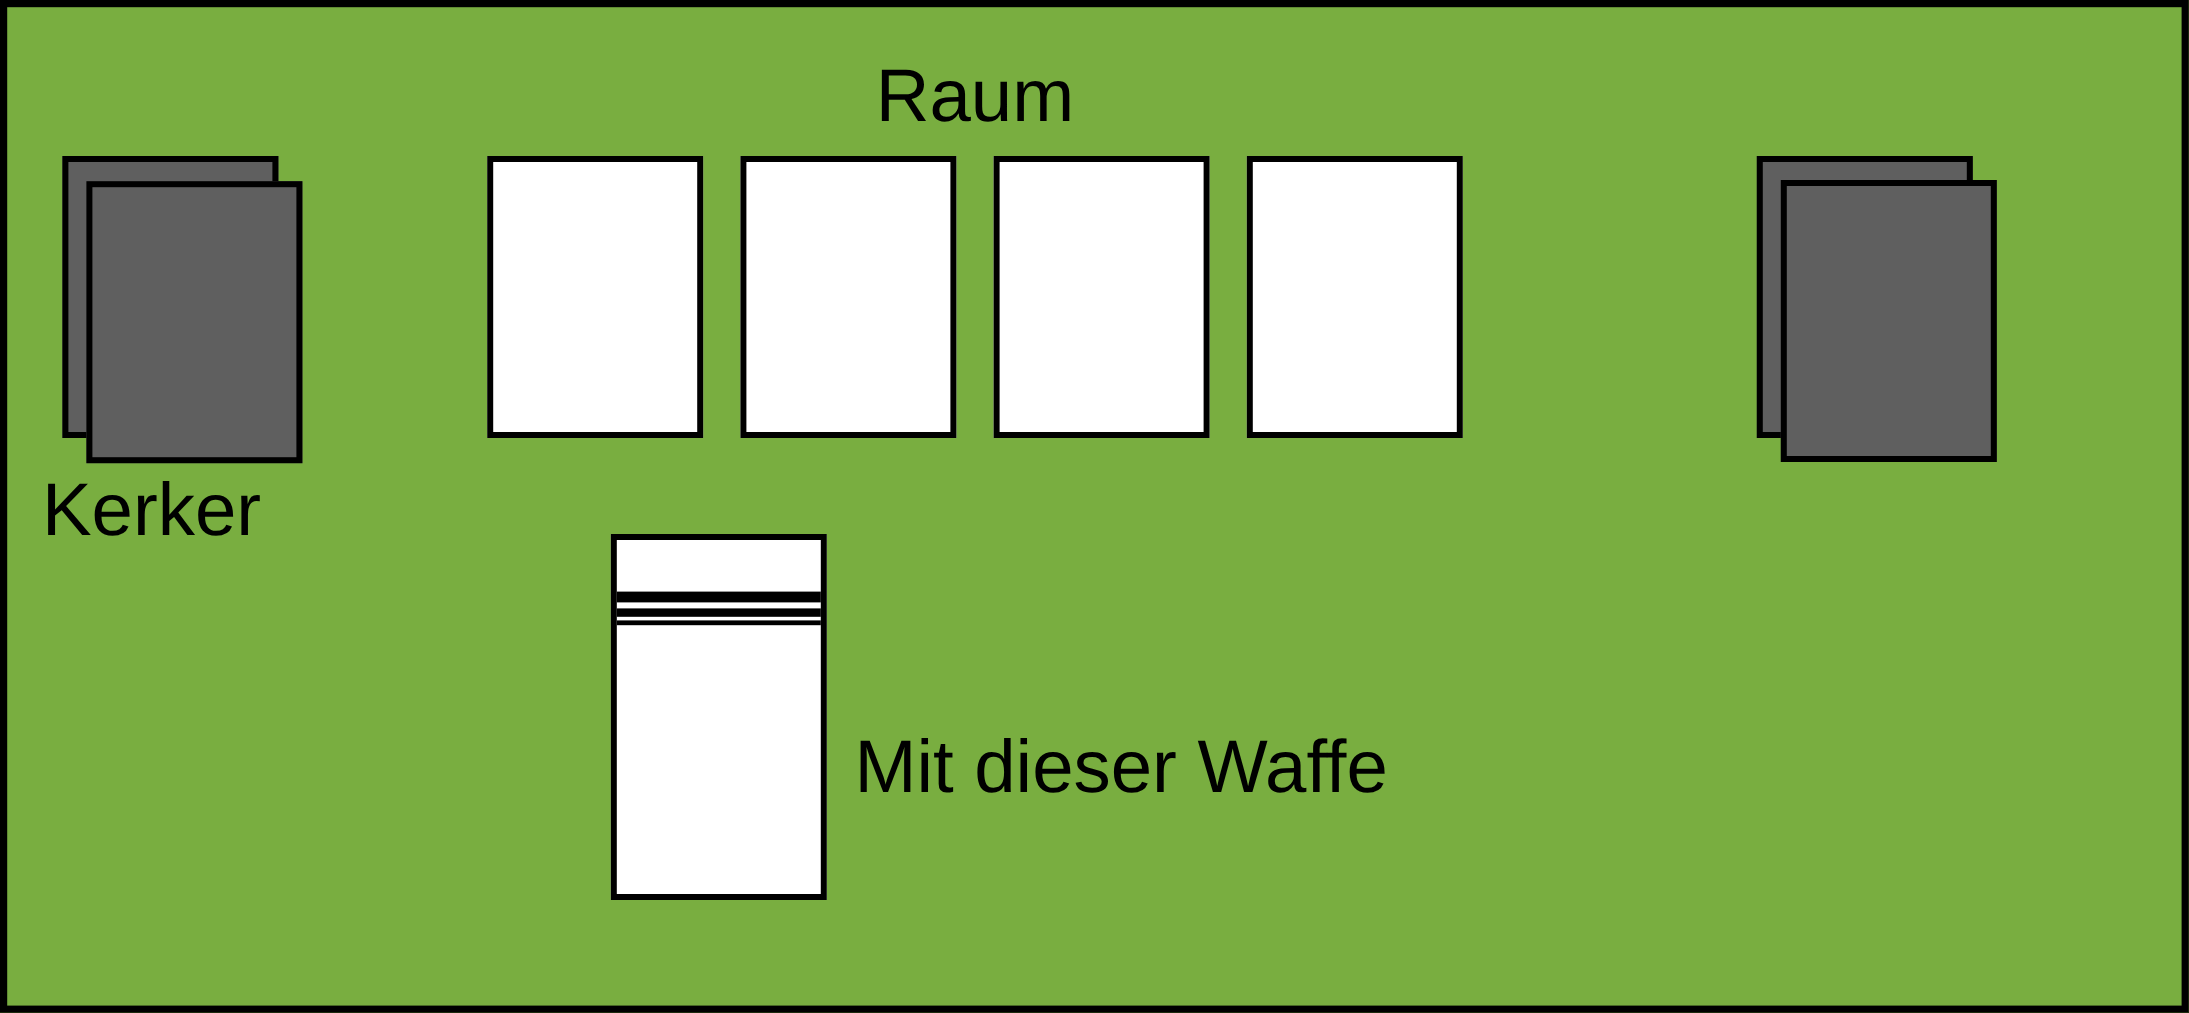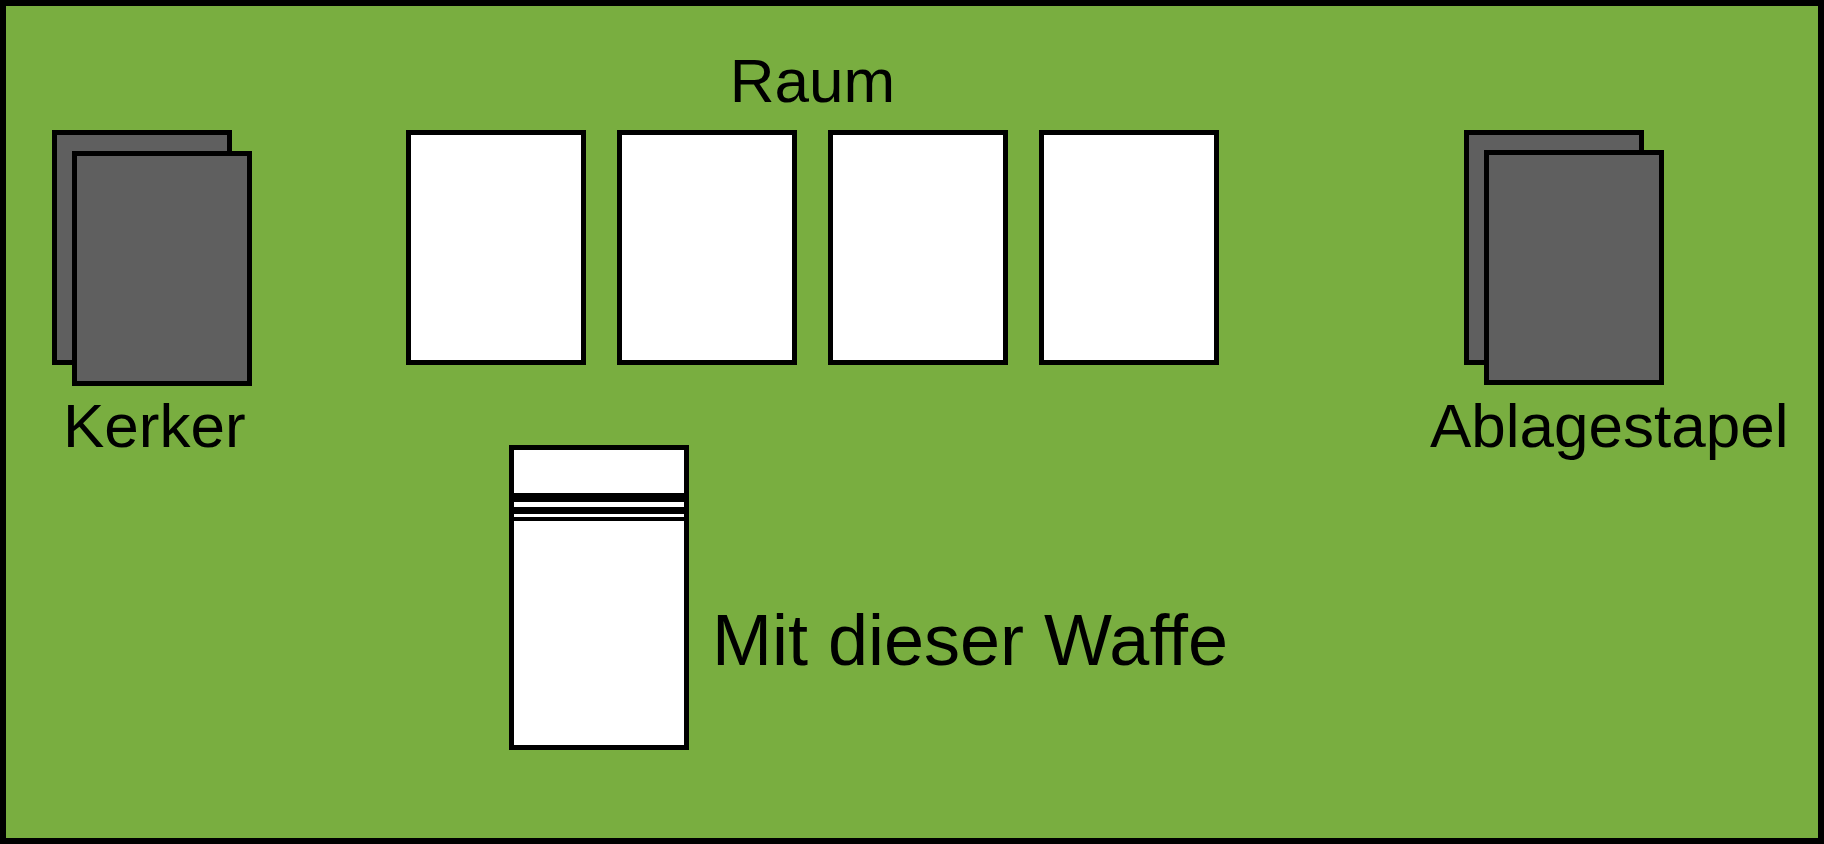--- a/index.html
+++ b/index.html
@@ -46,21 +46,21 @@
   }
   .room-row .card { position: static; }
   .room-label {
     left: 400px;
     top: 39px;
     width: 813px;
     text-align: center;
   }
   .dungeon-back  { left: 46px;   top: 124px; }
   .dungeon-front { left: 66px;   top: 145px; }
-  .dungeon-label { left: 29px;   top: 384px; margin-left: 28px; }
+  .dungeon-label { left: 29px;   top: 384px; }
   .discard-back  { left: 1458px; top: 124px; }
   .discard-front { left: 1478px; top: 144px; }
   .discard-label { left: 1424px; top: 384px; }
   .weapon-stack {
     left: 503px;
     top: 439px;
     width: 180px;
     height: 305px;
   }
   .edge-line {
@@ -70,21 +70,21 @@
     background: var(--ink);
   }
   .edge-line.l1 { top: 43px; height: 9px; }
   .edge-line.l2 { top: 57px; height: 7px; }
   .edge-line.l3 { top: 67px; height: 4px; }
   .weapon-label { left: 709px; top: 435px; }
   .note {
     position: absolute;
     left: 706px;
     top: 593px;
-    font-size: 72px;
+    font-size: 62px;
     line-height: 82px;
     white-space: nowrap;
   }
 </style>
 </head>
 <body>
 
 <div class="frame">
 
   <div class="label room-label">Raum</div>
@@ -95,21 +95,20 @@
       <div class="card face"></div>
       <div class="card face"></div>
     </div>
 
   <div class="card back dungeon-back"></div>
   <div class="card back dungeon-front"></div>
   <div class="label dungeon-label">Kerker</div>
 
   <div class="card back discard-back"></div>
   <div class="card back discard-front"></div>
-  <div class="label discard-label">Ablagestapel</div>
 
   <div class="card face weapon-stack">
     <div class="edge-line l1"></div>
     <div class="edge-line l2"></div>
     <div class="edge-line l3"></div>
   </div>
 
 
   <div class="note">
     <div>Mit dieser Waffe</div>

